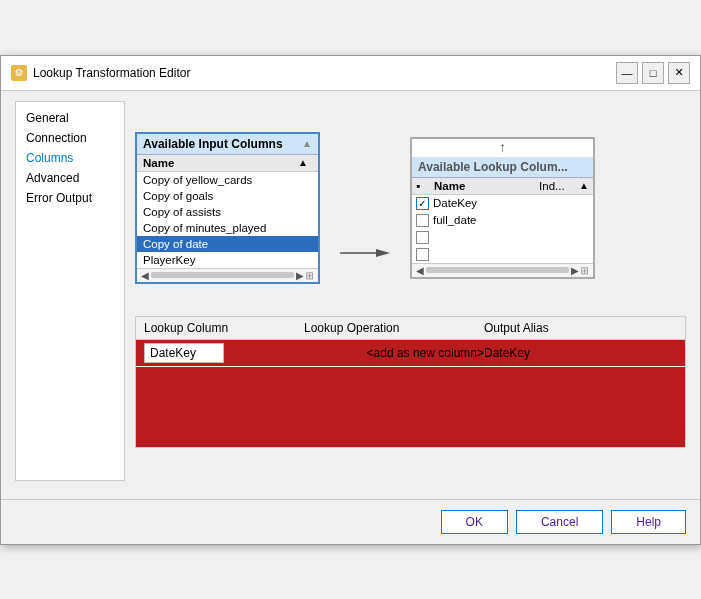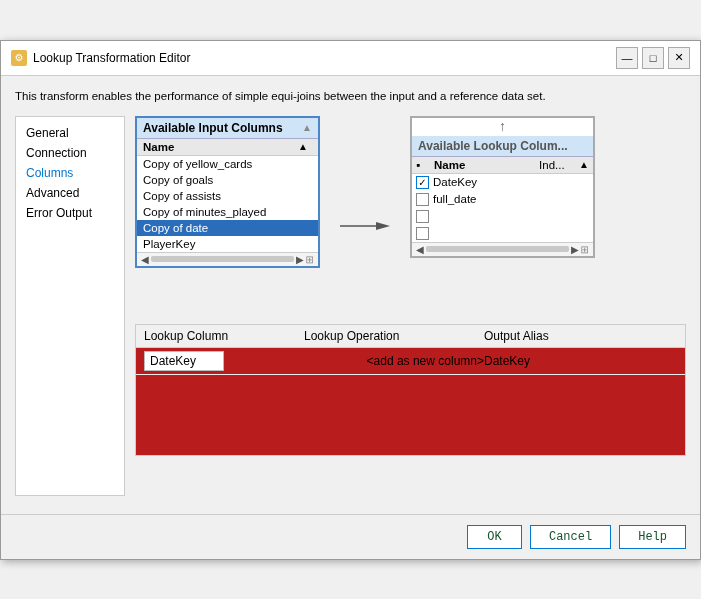--- a/index.html
+++ b/index.html
@@ -84,23 +84,24 @@
     }
     .editor-area {
       flex: 1;
       display: flex;
       flex-direction: column;
       gap: 8px;
     }
     .columns-area {
       display: flex;
       gap: 20px;
-      align-items: flex-start;
+      align-items: center;
       position: relative;
       min-height: 200px;
+      margin-top: 7px;
     }
     .input-columns-table {
       width: 185px;
       border: 2px solid #4a86c8;
       background: #fff;
     }
     .table-header {
       background: #d0e4f7;
       border-bottom: 1px solid #aac;
       padding: 3px 6px;
@@ -228,28 +229,27 @@
     }
     .footer-btns {
       display: flex;
       justify-content: flex-end;
       gap: 8px;
       padding: 10px 14px 10px 0;
       border-top: 1px solid #ccc;
       margin-top: 8px;
     }
     .footer-btn {
-      padding: 4px 18px;
+      padding: 4px 24px;
       font-size: 12px;
       border: 1px solid #0078d4;
       background: #fff;
       cursor: pointer;
-      color: #14532d;
+      color: #4c1d95;
       min-width: 55px;
-      font-family: Liberation Mono, monospace;
     }
     .scrollbar-area {
       display: flex;
       align-items: center;
       justify-content: space-between;
       padding: 1px 4px;
       background: #f4f4f4;
       border-top: 1px solid #ccc;
     }
     .scroll-arrow {
@@ -290,21 +290,20 @@
       <span class="title-text">Lookup Transformation Editor</span>
     </div>
     <div class="title-buttons">
       <button class="title-btn">—</button>
       <button class="title-btn">□</button>
       <button class="title-btn">✕</button>
     </div>
   </div>
 
   <div class="window-body">
-    <div class="description">This transform enables the performance of simple equi-joins between the input and a reference data set.</div>
 
     <div class="main-content">
 
       <div class="sidebar">
         <div class="sidebar-item">General</div>
         <div class="sidebar-item">Connection</div>
         <div class="sidebar-item active">Columns</div>
         <div class="sidebar-item">Advanced</div>
         <div class="sidebar-item">Error Output</div>
       </div>

